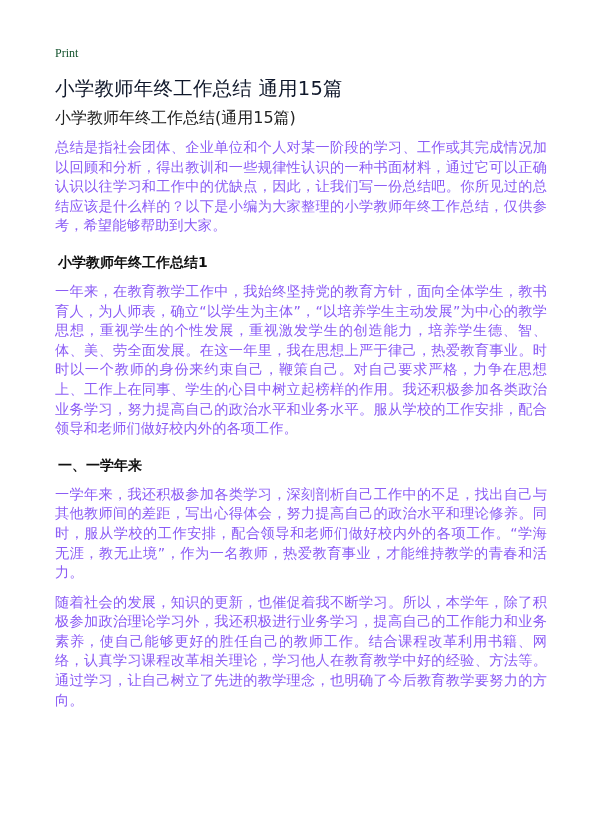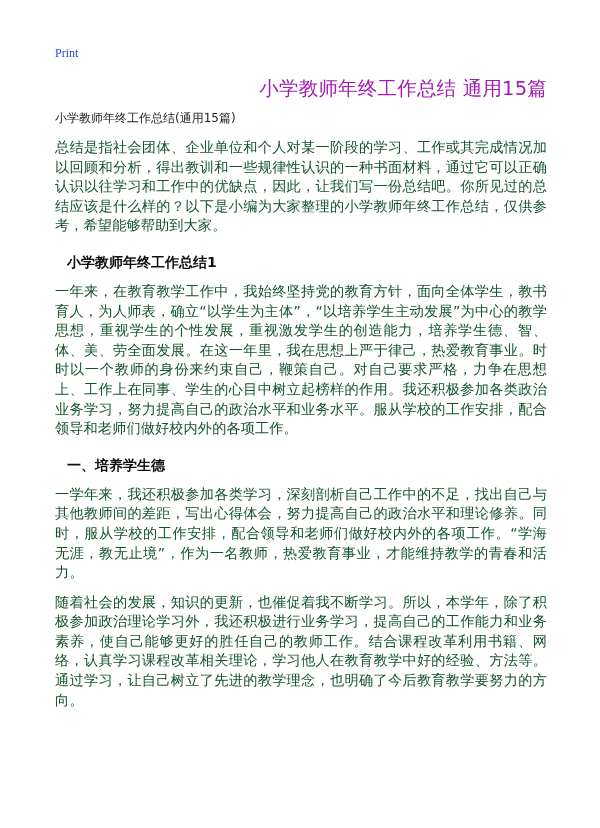--- a/index.html
+++ b/index.html
@@ -17,68 +17,68 @@
     }
     .page {
       position: absolute;
       left: 55px;
       top: 44px;
       width: 492px;
     }
     .print-label {
       font-family: "Liberation Serif", "DejaVu Serif", serif;
       font-size: 12px;
-      color: #1d4ed8;
+      color: #14532d;
       height: 18px;
       line-height: 18px;
       margin: 0;
     }
     .doc-title {
-      text-align: right;
+      text-align: left;
       font-size: 19.5px;
       font-weight: normal;
       letter-spacing: 0.2px;
       margin: 14px 0 0 0;
       line-height: 26px;
-      color: #a21caf;
+      color: #0f172a;
     }
     .doc-subtitle {
-      font-size: 12px;
+      font-size: 16px;
       margin: 6px 0 0 0;
       line-height: 20px;
       color: #222;
     }
     .para {
       font-size: 14.2px;
       line-height: 19.6px;
       margin: 10px 0 0 0;
-      color: #14532d;
+      color: #8b5cf6;
       text-align: justify;
       word-break: break-all;
       letter-spacing: 0.1px;
     }
     .section-heading {
       font-size: 14px;
       font-weight: bold;
-      margin: 16px 0 0 12px;
+      margin: 16px 0 0 3px;
       line-height: 20px;
       color: #111;
     }
   </style>
 </head>
 <body>
 
 <div class="page">
   <p class="print-label">Print</p>
 
   <h1 class="doc-title">小学教师年终工作总结 通用15篇</h1>
 
   <p class="doc-subtitle">小学教师年终工作总结(通用15篇)</p>
 
   <p class="para">总结是指社会团体、企业单位和个人对某一阶段的学习、工作或其完成情况加以回顾和分析，得出教训和一些规律性认识的一种书面材料，通过它可以正确认识以往学习和工作中的优缺点，因此，让我们写一份总结吧。你所见过的总结应该是什么样的？以下是小编为大家整理的小学教师年终工作总结，仅供参考，希望能够帮助到大家。</p>
 
   <h2 class="section-heading">小学教师年终工作总结1</h2>
   <p class="para">一年来，在教育教学工作中，我始终坚持党的教育方针，面向全体学生，教书育人，为人师表，确立“以学生为主体”，“以培养学生主动发展”为中心的教学思想，重视学生的个性发展，重视激发学生的创造能力，培养学生德、智、体、美、劳全面发展。在这一年里，我在思想上严于律己，热爱教育事业。时时以一个教师的身份来约束自己，鞭策自己。对自己要求严格，力争在思想上、工作上在同事、学生的心目中树立起榜样的作用。我还积极参加各类政治业务学习，努力提高自己的政治水平和业务水平。服从学校的工作安排，配合领导和老师们做好校内外的各项工作。</p>
 
-  <h2 class="section-heading">一、培养学生德</h2>
+  <h2 class="section-heading">一、一学年来</h2>
   <p class="para">一学年来，我还积极参加各类学习，深刻剖析自己工作中的不足，找出自己与其他教师间的差距，写出心得体会，努力提高自己的政治水平和理论修养。同时，服从学校的工作安排，配合领导和老师们做好校内外的各项工作。“学海无涯，教无止境”，作为一名教师，热爱教育事业，才能维持教学的青春和活力。</p>
   <p class="para">随着社会的发展，知识的更新，也催促着我不断学习。所以，本学年，除了积极参加政治理论学习外，我还积极进行业务学习，提高自己的工作能力和业务素养，使自己能够更好的胜任自己的教师工作。结合课程改革利用书籍、网络，认真学习课程改革相关理论，学习他人在教育教学中好的经验、方法等。通过学习，让自己树立了先进的教学理念，也明确了今后教育教学要努力的方向。</p>
 </div>
 
 </body></html>

